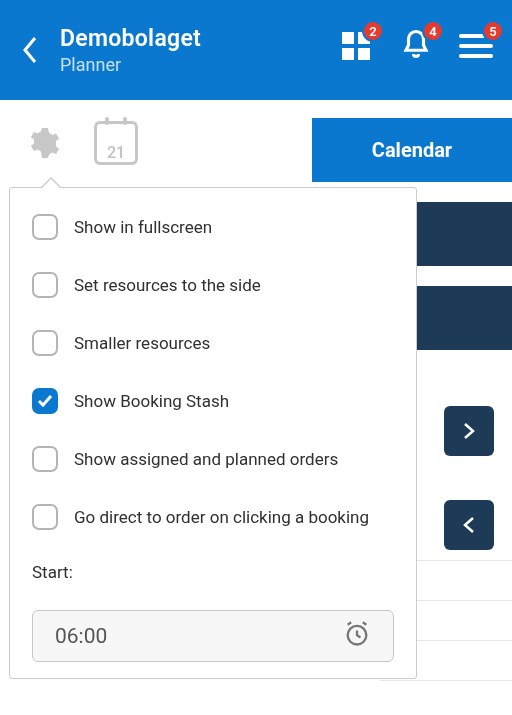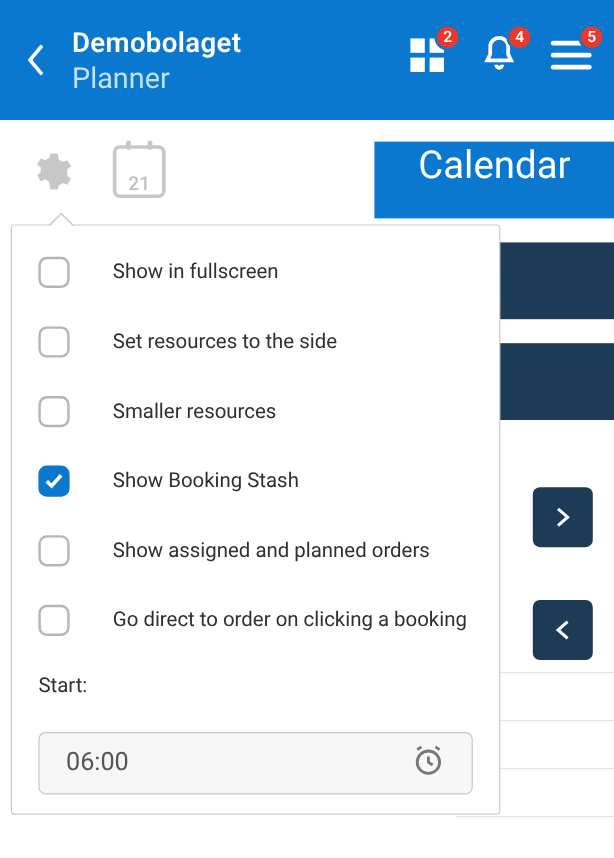--- a/index.html
+++ b/index.html
@@ -4,42 +4,42 @@
 <style>
   * { box-sizing: border-box; margin: 0; padding: 0; font-family: -apple-system, BlinkMacSystemFont, "Segoe UI", Roboto, Helvetica, Arial, sans-serif; }
   body { width: 512px; height: 715px; overflow: hidden; background: #fff; position: relative; }
 
   
   .header { background: #0b78d0; height: 100px; display: flex; align-items: center; padding: 0 20px; color: #fff; position: relative; }
   .back-chevron { width: 20px; height: 34px; display: flex; align-items: center; justify-content: center; margin-right: 20px; }
   .back-chevron svg { width: 16px; height: 28px; stroke: #fff; stroke-width: 3; fill: none; }
   .title-block { display: flex; flex-direction: column; }
   .title-main { font-size: 23px; font-weight: 600; letter-spacing: 0.3px; }
-  .title-sub { font-size: 24px; color: #c6e1f5; margin-top: 2px; }
+  .title-sub { font-size: 18px; color: #c6e1f5; margin-top: 2px; }
   .header-icons { position: absolute; right: 18px; top: 28px; display: flex; align-items: center; gap: 24px; }
   .icon-btn { position: relative; width: 36px; height: 36px; display: flex; align-items: center; justify-content: center; }
   .badge { position: absolute; top: -8px; right: -10px; min-width: 22px; height: 22px; border-radius: 11px; background: #e63a2e; color: #fff; font-size: 13px; font-weight: 600; display: flex; align-items: center; justify-content: center; border: 2px solid #0b78d0; }
   .grid-icon { display: grid; grid-template-columns: 12px 12px; grid-template-rows: 12px 12px; gap: 4px; }
   .grid-icon div { background: #fff; }
   .bell-icon svg { width: 30px; height: 30px; fill: none; stroke: #fff; stroke-width: 2.5; }
   .hamburger { display: flex; flex-direction: column; gap: 6px; width: 34px; }
   .hamburger div { height: 4px; background: #fff; border-radius: 2px; }
 
   
   .toolbar { position: absolute; top: 100px; left: 0; right: 0; height: 85px; display: flex; align-items: center; padding-left: 20px; }
   .gear-btn { width: 44px; height: 44px; display: flex; align-items: center; justify-content: center; margin-right: 30px; }
   .gear-btn svg { width: 36px; height: 36px; fill: #c7c7c7; }
   .date-btn { width: 44px; height: 44px; border: 3px solid #c7c7c7; border-radius: 6px; display: flex; flex-direction: column; align-items: center; justify-content: flex-end; position: relative; }
   .date-btn::before { content:""; position:absolute; top:-7px; left:8px; width:4px; height:8px; background:#c7c7c7; border-radius:2px; }
   .date-btn::after  { content:""; position:absolute; top:-7px; right:8px; width:4px; height:8px; background:#c7c7c7; border-radius:2px; }
   .date-num { color: #c0c0c0; font-size: 16px; font-weight: 500; margin-top:3px; }
 
   
   .side-tabs { position: absolute; right: 0; top: 118px; display: flex; flex-direction: column; gap: 20px; }
-  .tab { width: 200px; height: 64px; display: flex; justify-content: center; color: #fff; font-size: 32px; }
+  .tab { width: 200px; height: 64px; display: flex; align-items: center; justify-content: center; color: #fff; font-size: 20px; font-weight: bold; }
   .tab.active { background: #0b78d0; }
   .tab.inactive { background: #1d3b56; padding-left:60px; justify-content:flex-start; }
 
   
   .nav-btn { position:absolute; right:18px; width:50px; height:50px; background:#1d3b56; border-radius:6px; display:flex; align-items:center; justify-content:center; }
   .nav-btn svg { width:12px; height:18px; stroke:#fff; stroke-width:2.5; fill:none; }
   .nav-right { top: 406px; }
   .nav-left  { top: 500px; }
 
   
@@ -48,21 +48,21 @@
 
   
   .popover { position: absolute; top: 187px; left: 9px; width: 408px; background:#fff; border:1px solid #ccc; border-radius:3px; padding: 26px 22px 16px 22px; z-index:50; }
   .popover::before { content:""; position:absolute; top:-11px; left:30px; width:0; height:0; border-left:11px solid transparent; border-right:11px solid transparent; border-bottom:11px solid #ccc; }
   .popover::after  { content:""; position:absolute; top:-9.5px; left:31px; width:0; height:0; border-left:10px solid transparent; border-right:10px solid transparent; border-bottom:10px solid #fff; }
 
   .check-row { display:flex; align-items:center; gap:16px; margin-bottom:32px; }
   .checkbox { width:26px; height:26px; border:2px solid #b5b5b5; border-radius:7px; flex-shrink:0; display:flex; align-items:center; justify-content:center; }
   .checkbox.checked { background:#0b78d0; border-color:#0b78d0; }
   .checkbox.checked svg { width:16px; height:14px; stroke:#fff; stroke-width:3; fill:none; }
-  .check-label { font-size:17px; color:#303030; text-align:center;margin-left:20px; }
+  .check-label { font-size:17px; color:#303030; text-align:center; }
 
   .start-label { font-size:17px; color:#303030; margin-bottom:28px; }
   .time-field { width:100%; height:52px; border:1px solid #c7c7c7; border-radius:6px; background:#f7f7f7; display:flex; align-items:center; justify-content:space-between; padding:0 22px; }
   .time-val { font-size:21px; color:#555; }
   .alarm-icon svg { width:28px; height:28px; fill:none; stroke:#777; stroke-width:2; }
 </style>
 </head>
 <body>
 
 <div class="header">

